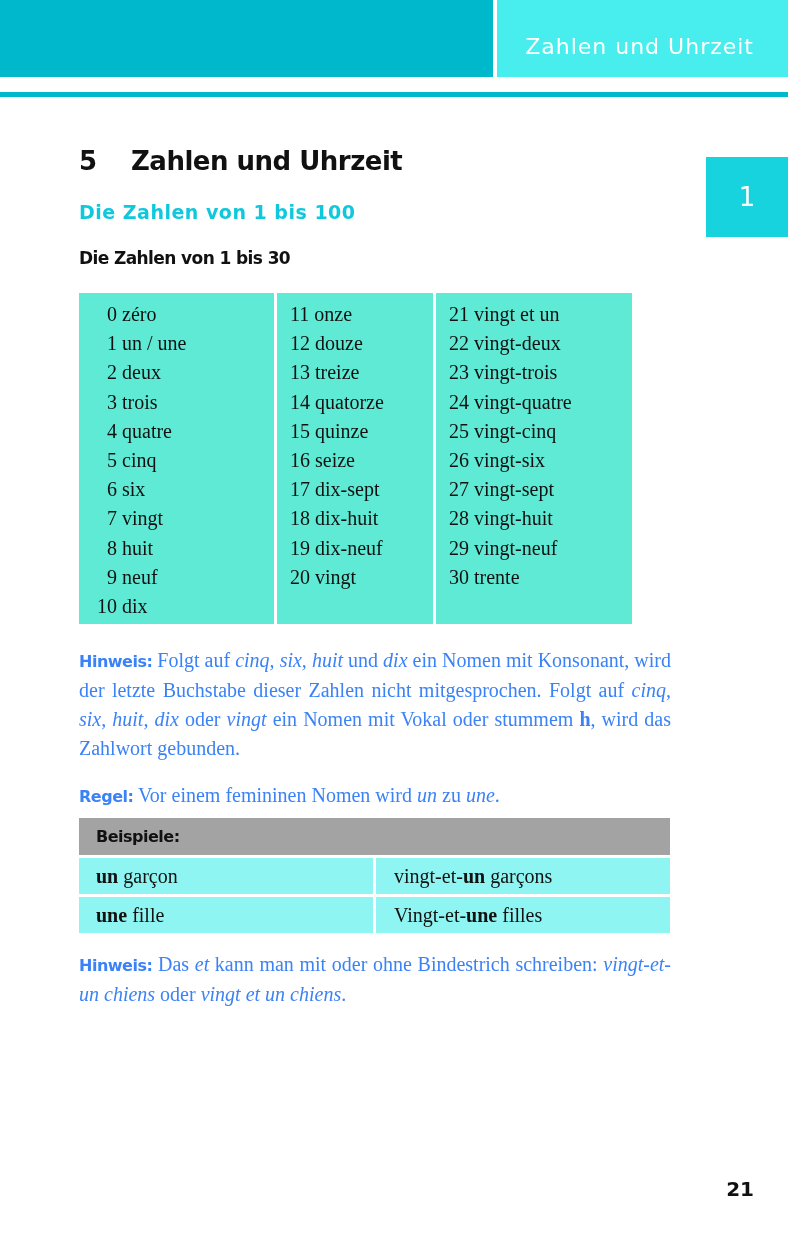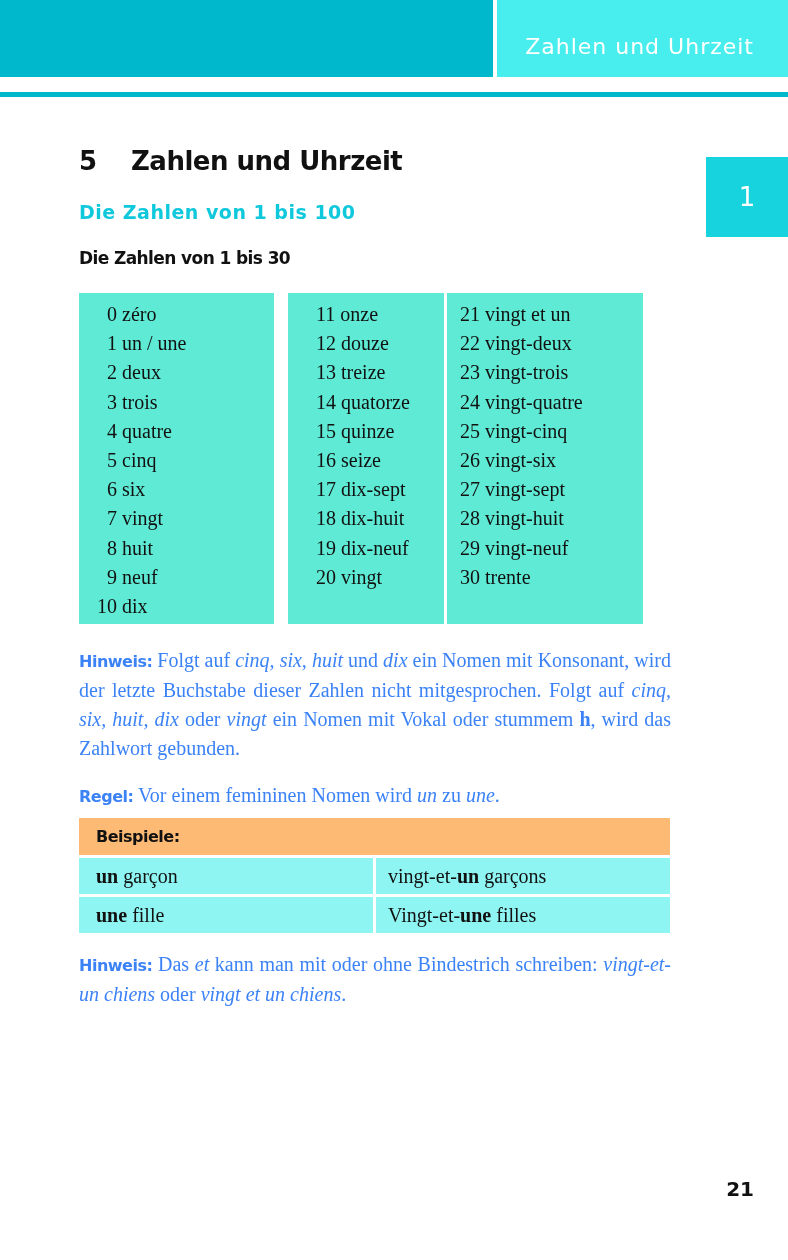--- a/index.html
+++ b/index.html
@@ -92,21 +92,21 @@
       display: flex;
       gap: 3px;
     }
     .numbers-col {
       background: #5eead4;
       height: 100%;
       padding-top: 7px;
       box-sizing: border-box;
     }
     .col-1 { width: 195px; padding-left: 14px; }
-    .col-2 { width: 156px; padding-left: 28px; margin-left: 11px; }
+    .col-2 { width: 156px; padding-left: 13px; }
     .col-3 { width: 196px; padding-left: 13px; font-family: Liberation Serif, serif; }
     .num-row {
       font-size: 20px;
       line-height: 29.2px;
       white-space: nowrap;
     }
     .num-row .n {
       display: inline-block;
     }
     .col-1 .num-row .n {
@@ -134,21 +134,21 @@
     }
     .hinweis1 { top: 646px; }
     .regel { top: 781px; }
     .hinweis2 { top: 950px; }
     .examples {
       position: absolute;
       left: 79px; top: 818px;
       width: 591px;
     }
     .ex-head {
-      background: #fdba74;
+      background: #a3a3a3;
       height: 37px;
       display: flex;
       align-items: center;
       padding-left: 17px;
       font-family: "DejaVu Sans", sans-serif;
       font-weight: bold;
       font-size: 16px;
       letter-spacing: -0.5px;
       margin-bottom: 3px;
     }
@@ -160,21 +160,21 @@
     .ex-cell {
       background: #8ef5f2;
       height: 36px;
       display: flex;
       align-items: center;
       font-size: 20px;
       box-sizing: border-box;
       white-space: nowrap;
     }
     .ex-cell.c1 { width: 294px; padding-left: 17px; }
-    .ex-cell.c2 { width: 294px; padding-left: 12px; }
+    .ex-cell.c2 { width: 294px; padding-left: 18px; }
     .page-number {
       position: absolute;
       right: 34px;
       top: 1177px;
       font-family: "DejaVu Sans", sans-serif;
       font-weight: bold;
       font-size: 20px;
       color: #111111;
     }
   </style>

